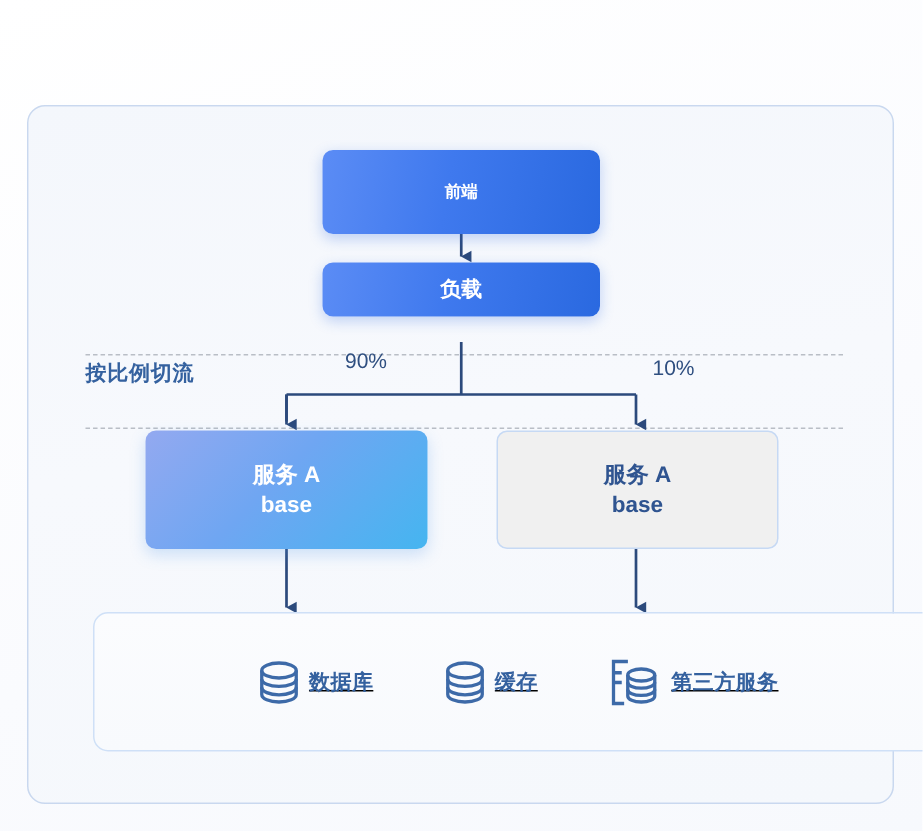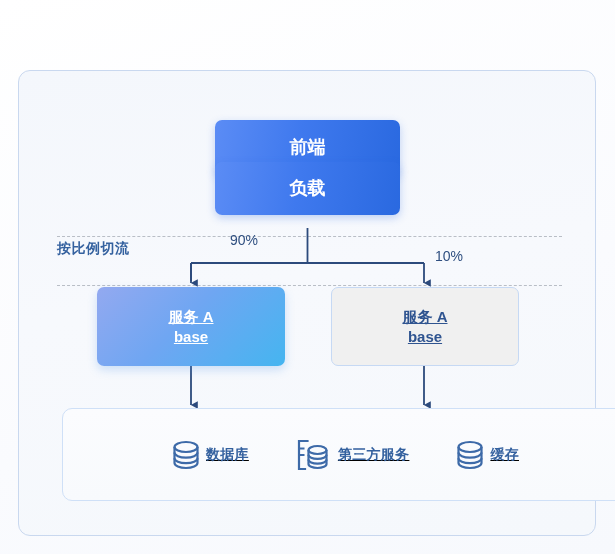--- a/index.html
+++ b/index.html
@@ -41,43 +41,42 @@
   .node{
     position:absolute;box-sizing:border-box;
     border-radius:7px;
     display:flex;flex-direction:column;
     align-items:center;justify-content:center;
     text-align:center;line-height:1.28;
   }
   .node-front{
     left:215px;top:100px;width:185px;height:56px;
     background:linear-gradient(100deg,#5b8cf5 0%,#3f79ee 45%,#2a69e0 100%);
-    color:#ffffff;font-size:18px;font-weight:bold;
+    color:#ffffff;font-size:11px;font-weight:bold;
     box-shadow:0 3px 9px rgba(42,105,224,.28);
-    margin-top:20px;
   }
   .node-lb{
-    left:215px;top:162px;width:185px;height:53px;
+    left:215px;top:175px;width:185px;height:36px;
     background:linear-gradient(100deg,#5b8cf5 0%,#3f79ee 45%,#2a69e0 100%);
-    color:#ffffff;font-size:18px;font-weight:bold;
+    color:#ffffff;font-size:14px;font-weight:bold;
     box-shadow:0 3px 9px rgba(42,105,224,.28);
   }
   .node-base{
     left:97px;top:287px;width:188px;height:79px;
     background:linear-gradient(135deg,#93a9f0 0%,#6fa6f2 45%,#45b5f0 100%);
     color:#ffffff;font-size:15px;font-weight:bold;
     box-shadow:0 4px 10px rgba(80,150,230,.26);
   }
   .node-gray{
     left:331px;top:287px;width:188px;height:79px;
     background:#f0f0f0;
     border:1px solid #c6d9f4;
     color:#2f5490;font-size:15px;font-weight:bold;
   }
-  .node .l2{display:block;text-decoration:underline;}
+  .node .l2{display:block;}
 
   
   .band-line{
     position:absolute;left:57px;width:505px;height:0;
     border-top:1.4px dashed #b9bec6;
   }
   .band-top{top:236px;}
   .band-bottom{top:285px;}
   .band-label{
     position:absolute;left:57px;top:240px;
@@ -85,21 +84,21 @@
     letter-spacing:.5px;
   }
 
   
   .conn{position:absolute;overflow:visible;}
 
   .pct{
     position:absolute;font-size:14px;color:#2f4f80;margin-left:44px;
   }
   .pct-90{left:186px;top:232px;}
-  .pct-10{left:391px;top:248px;}
+  .pct-10{left:391px;top:237px;}
 
   
   .infra{
     position:absolute;left:62px;top:408px;
     width:566px;height:93px;
     border:1px solid #cfe0f7;border-radius:10px;
     background:linear-gradient(180deg,#fbfcfe 0%,#f8fafd 100%);
     box-sizing:border-box;
     display:flex;align-items:center;justify-content:center;
     gap:46px;
@@ -166,43 +165,43 @@
     <div class="infra-item">
       <span>
         <svg width="30" height="32" viewBox="0 0 30 32">
           <ellipse cx="15" cy="8" rx="11.5" ry="5" fill="none" stroke="#3d6aa8" stroke-width="2.2"></ellipse>
           <path d="M3.5,8 V24 C3.5,26.8 8.6,29 15,29 C21.4,29 26.5,26.8 26.5,24 V8" fill="none" stroke="#3d6aa8" stroke-width="2.2"></path>
           <path d="M3.5,13.6 C3.5,16.4 8.6,18.6 15,18.6 C21.4,18.6 26.5,16.4 26.5,13.6" fill="none" stroke="#3d6aa8" stroke-width="2.2"></path>
           <path d="M3.5,19.2 C3.5,22 8.6,24.2 15,24.2 C21.4,24.2 26.5,22 26.5,19.2" fill="none" stroke="#3d6aa8" stroke-width="2.2"></path>
         </svg>
       </span>
       <span class="infra-label">数据库</span>
+    </div>
+
+    <div class="infra-item">
+      <span>
+        <svg width="30" height="32" viewBox="0 0 30 32">
+          <ellipse cx="15" cy="8" rx="11.5" ry="5" fill="none" stroke="#3d6aa8" stroke-width="2.2"></ellipse>
+          <path d="M3.5,8 V24 C3.5,26.8 8.6,29 15,29 C21.4,29 26.5,26.8 26.5,24 V8" fill="none" stroke="#3d6aa8" stroke-width="2.2"></path>
+          <path d="M3.5,13.6 C3.5,16.4 8.6,18.6 15,18.6 C21.4,18.6 26.5,16.4 26.5,13.6" fill="none" stroke="#3d6aa8" stroke-width="2.2"></path>
+          <path d="M3.5,19.2 C3.5,22 8.6,24.2 15,24.2 C21.4,24.2 26.5,22 26.5,19.2" fill="none" stroke="#3d6aa8" stroke-width="2.2"></path>
+        </svg>
+      </span>
+      <span class="infra-label">缓存</span>
     </div>
 
     <div class="infra-item">
       <span>
         <svg width="38" height="34" viewBox="0 0 38 34">
           <path d="M12.5,3 H4 V31 H10" fill="none" stroke="#3d6aa8" stroke-width="2.2" stroke-linecap="square"></path>
           <path d="M4,10.5 H9.5 M4,17 H9.5" fill="none" stroke="#3d6aa8" stroke-width="2.2"></path>
           <ellipse cx="22.5" cy="12" rx="9" ry="4" fill="#f8fafd" stroke="#3d6aa8" stroke-width="2.2"></ellipse>
           <path d="M13.5,12 V26 C13.5,28.3 17.5,30 22.5,30 C27.5,30 31.5,28.3 31.5,26 V12" fill="none" stroke="#3d6aa8" stroke-width="2.2"></path>
           <path d="M13.5,16.8 C13.5,19.1 17.5,20.8 22.5,20.8 C27.5,20.8 31.5,19.1 31.5,16.8" fill="none" stroke="#3d6aa8" stroke-width="2.2"></path>
           <path d="M13.5,21.6 C13.5,23.9 17.5,25.6 22.5,25.6 C27.5,25.6 31.5,23.9 31.5,21.6" fill="none" stroke="#3d6aa8" stroke-width="2.2"></path>
         </svg>
       </span>
       <span class="infra-label">第三方服务</span>
     </div>
 
-    <div class="infra-item">
-      <span>
-        <svg width="30" height="32" viewBox="0 0 30 32">
-          <ellipse cx="15" cy="8" rx="11.5" ry="5" fill="none" stroke="#3d6aa8" stroke-width="2.2"></ellipse>
-          <path d="M3.5,8 V24 C3.5,26.8 8.6,29 15,29 C21.4,29 26.5,26.8 26.5,24 V8" fill="none" stroke="#3d6aa8" stroke-width="2.2"></path>
-          <path d="M3.5,13.6 C3.5,16.4 8.6,18.6 15,18.6 C21.4,18.6 26.5,16.4 26.5,13.6" fill="none" stroke="#3d6aa8" stroke-width="2.2"></path>
-          <path d="M3.5,19.2 C3.5,22 8.6,24.2 15,24.2 C21.4,24.2 26.5,22 26.5,19.2" fill="none" stroke="#3d6aa8" stroke-width="2.2"></path>
-        </svg>
-      </span>
-      <span class="infra-label">缓存</span>
-    </div>
-
   </div>
 
 </div>
 
 </body></html>

